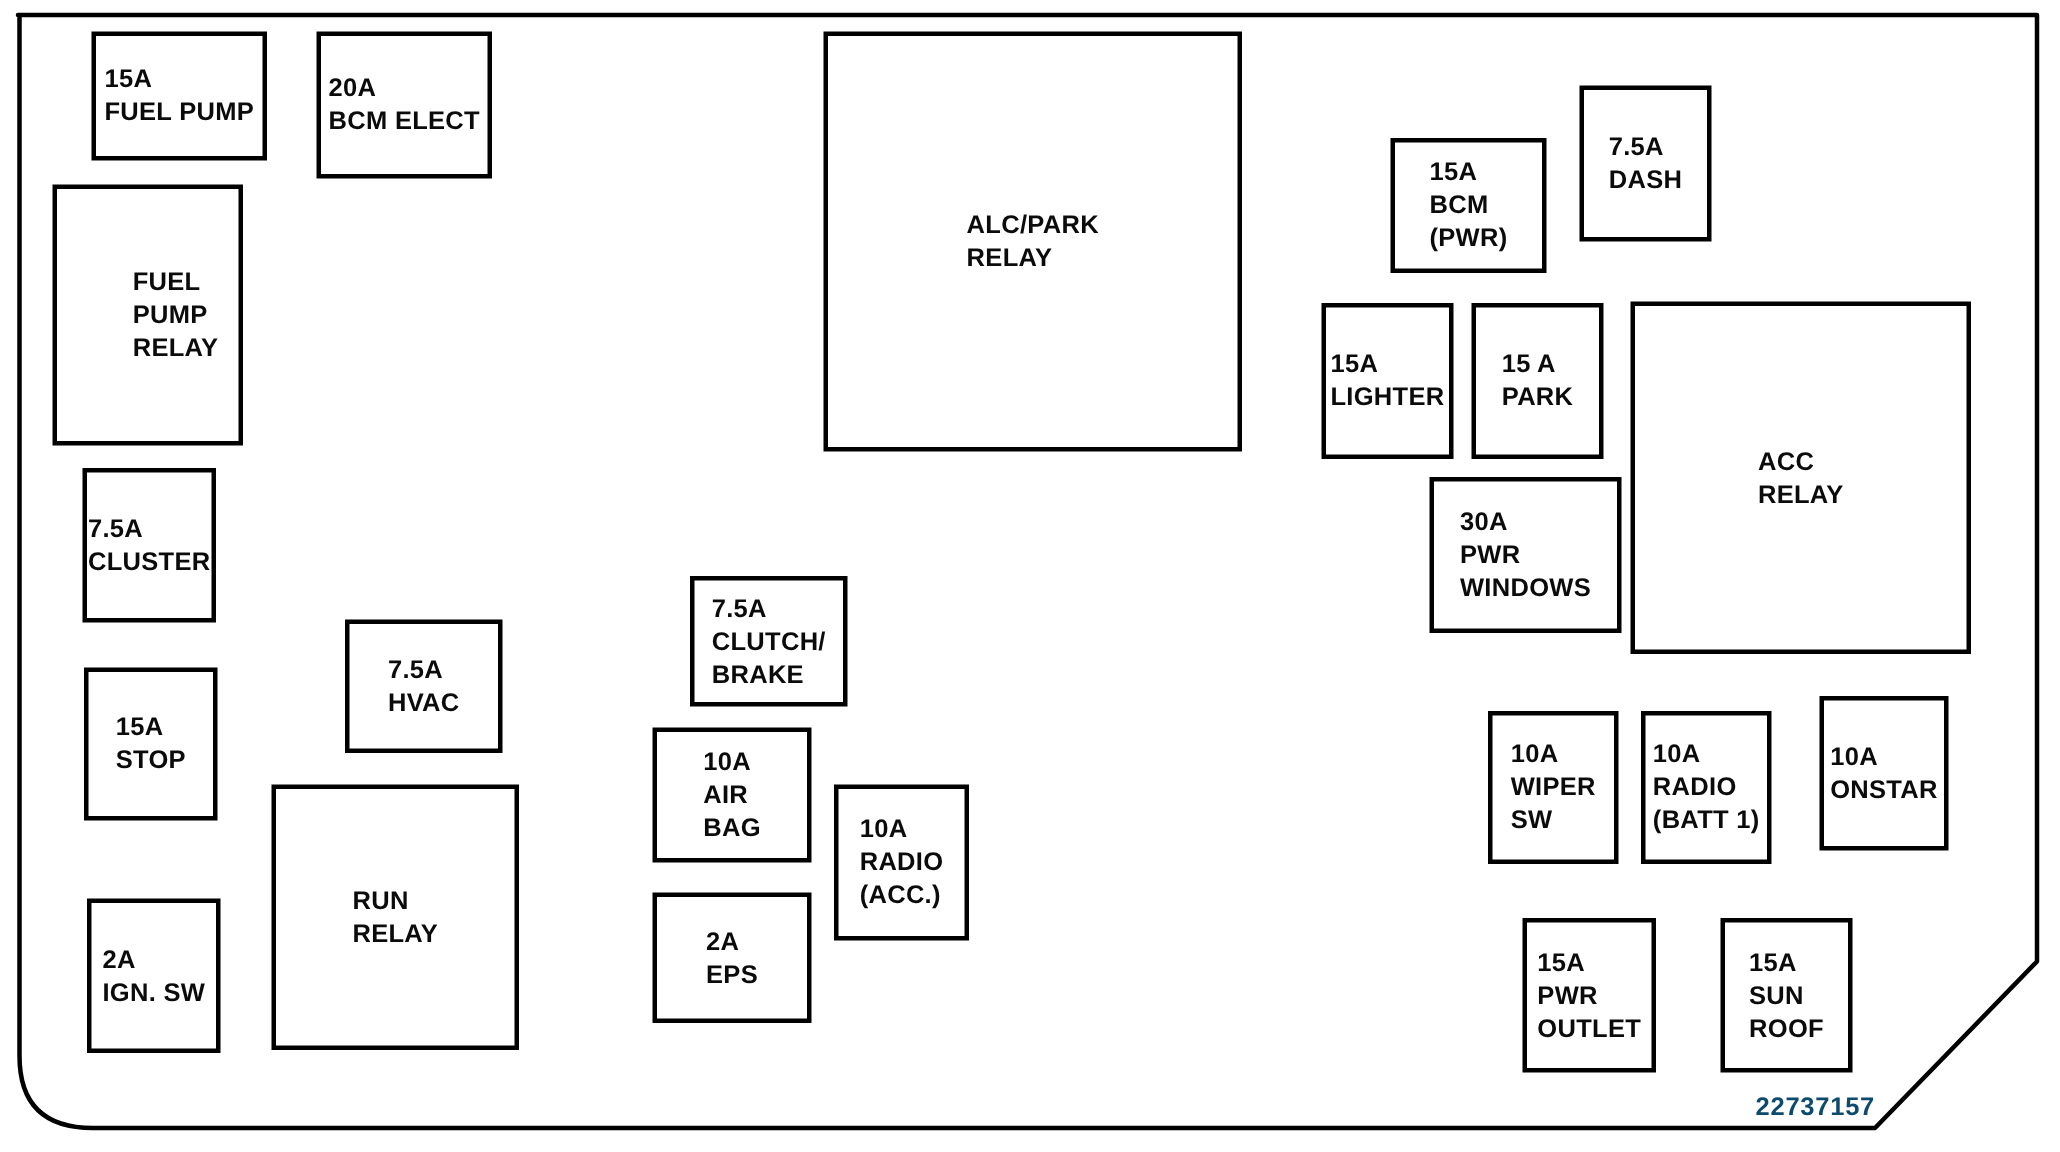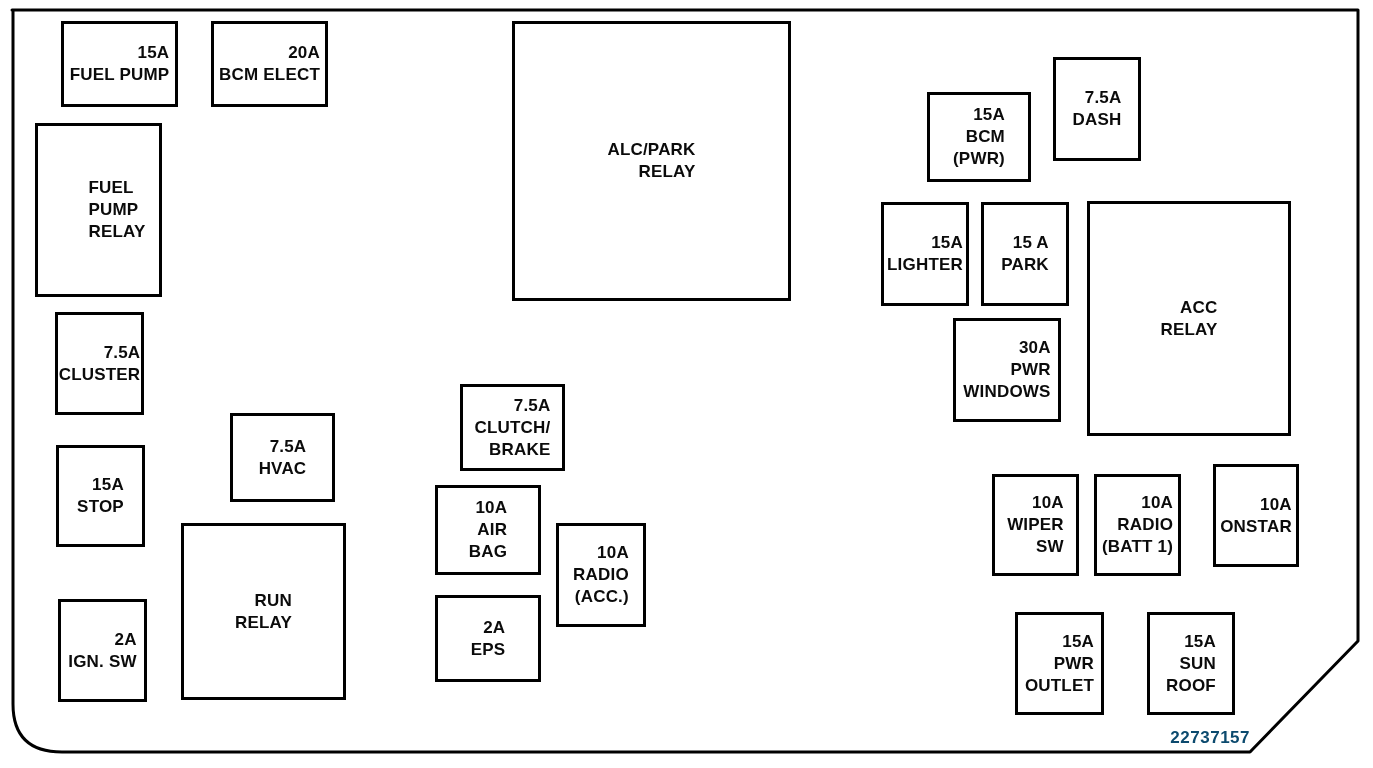--- a/index.html
+++ b/index.html
@@ -26,21 +26,21 @@
     position: absolute;
     border: 3px solid #000000;
     background: #ffffff;
     display: flex;
     align-items: center;
     justify-content: center;
     box-sizing: border-box;
   }
   .lbl {
     white-space: pre-line;
-    text-align: right;
+    text-align: left;
     font-size: 17px;
     line-height: 22px;
     font-weight: 700;
     color: #0b0b0b;
     letter-spacing: 0.2px;
   }
   .box.align-left {
     justify-content: center;
   }
   .box.align-left .lbl {
@@ -64,21 +64,21 @@
 
   <svg id="outline-svg" viewBox="0 0 1373 768" xmlns="http://www.w3.org/2000/svg">
     <path d="M 12 10 H 1358 V 641 L 1250 752 H 62 Q 13 752 13 704 V 10 Z" fill="none" stroke="#000000" stroke-width="3" stroke-linejoin="round"></path>
   </svg>
 
   <div class="box" style="left:61px;top:21px;width:117px;height:86px">
     <span class="lbl">15A
 FUEL PUMP</span>
   </div>
 
-  <div class="box" style="left:211px;top:21px;width:117px;height:86px">
+  <div class="box" style="left:211px;top:21px;width:117px;height:98px">
     <span class="lbl">20A
 BCM ELECT</span>
   </div>
 
   <div class="box align-left" style="left:35px;top:123px;width:127px;height:174px">
     <span class="lbl">FUEL
 PUMP
 RELAY</span>
   </div>
 
@@ -100,21 +100,21 @@
   <div class="box" style="left:230px;top:413px;width:105px;height:89px">
     <span class="lbl">7.5A
 HVAC</span>
   </div>
 
   <div class="box" style="left:181px;top:523px;width:165px;height:177px">
     <span class="lbl">RUN
 RELAY</span>
   </div>
 
-  <div class="box" style="left:512px;top:21px;width:279px;height:280px">
+  <div class="box" style="left:549px;top:21px;width:279px;height:280px">
     <span class="lbl">ALC/PARK
 RELAY</span>
   </div>
 
   <div class="box" style="left:460px;top:384px;width:105px;height:87px">
     <span class="lbl">7.5A
 CLUTCH/
 BRAKE</span>
   </div>
 
@@ -149,26 +149,26 @@
   <div class="box" style="left:881px;top:202px;width:88px;height:104px">
     <span class="lbl">15A
 LIGHTER</span>
   </div>
 
   <div class="box" style="left:981px;top:202px;width:88px;height:104px">
     <span class="lbl">15 A
 PARK</span>
   </div>
 
-  <div class="box" style="left:1087px;top:201px;width:204px;height:235px">
+  <div class="box" style="left:1087px;top:201px;width:227px;height:235px">
     <span class="lbl">ACC
 RELAY</span>
   </div>
 
-  <div class="box" style="left:953px;top:318px;width:108px;height:104px">
+  <div class="box" style="left:953px;top:318px;width:128px;height:104px">
     <span class="lbl">30A
 PWR
 WINDOWS</span>
   </div>
 
   <div class="box" style="left:992px;top:474px;width:87px;height:102px">
     <span class="lbl">10A
 WIPER
 SW</span>
   </div>

